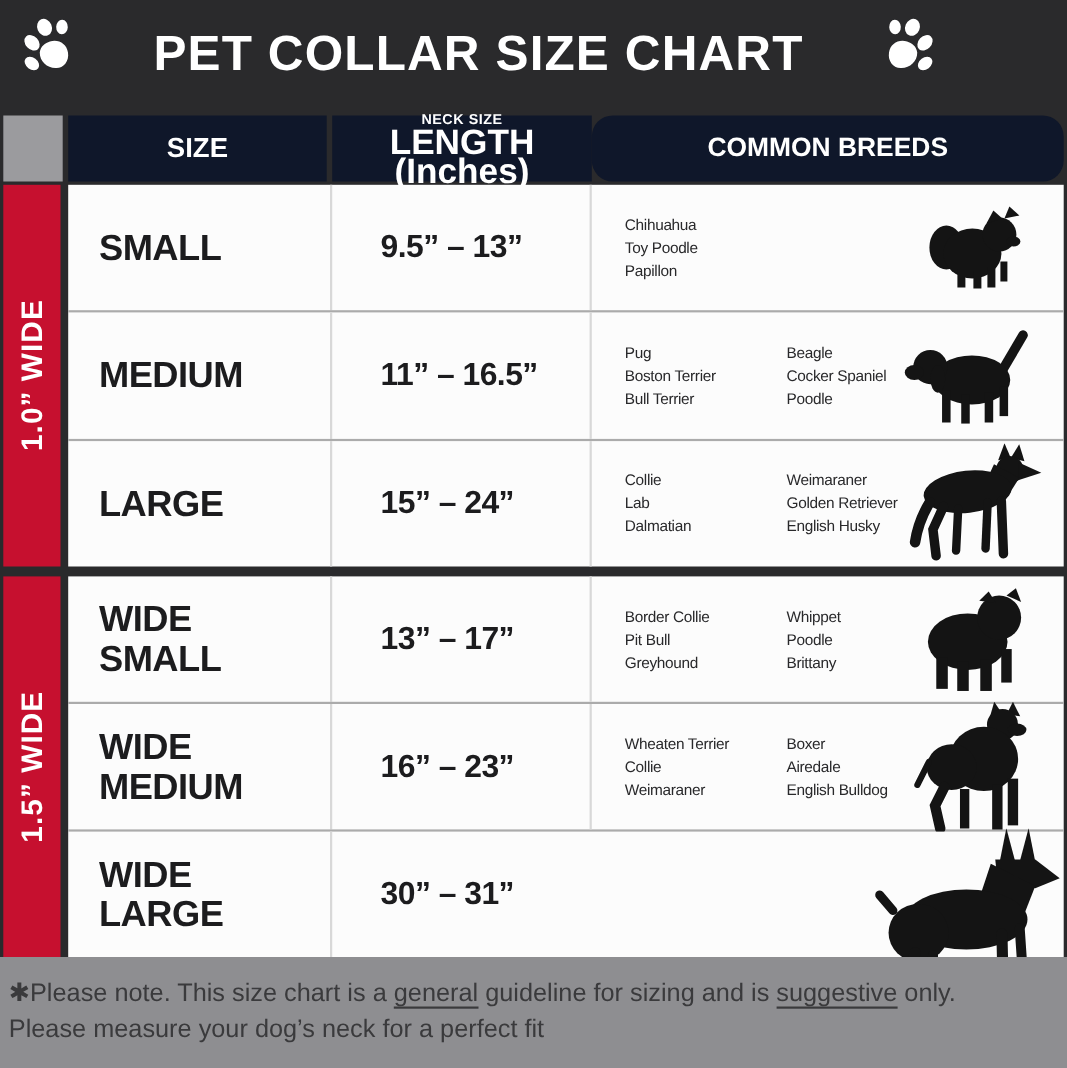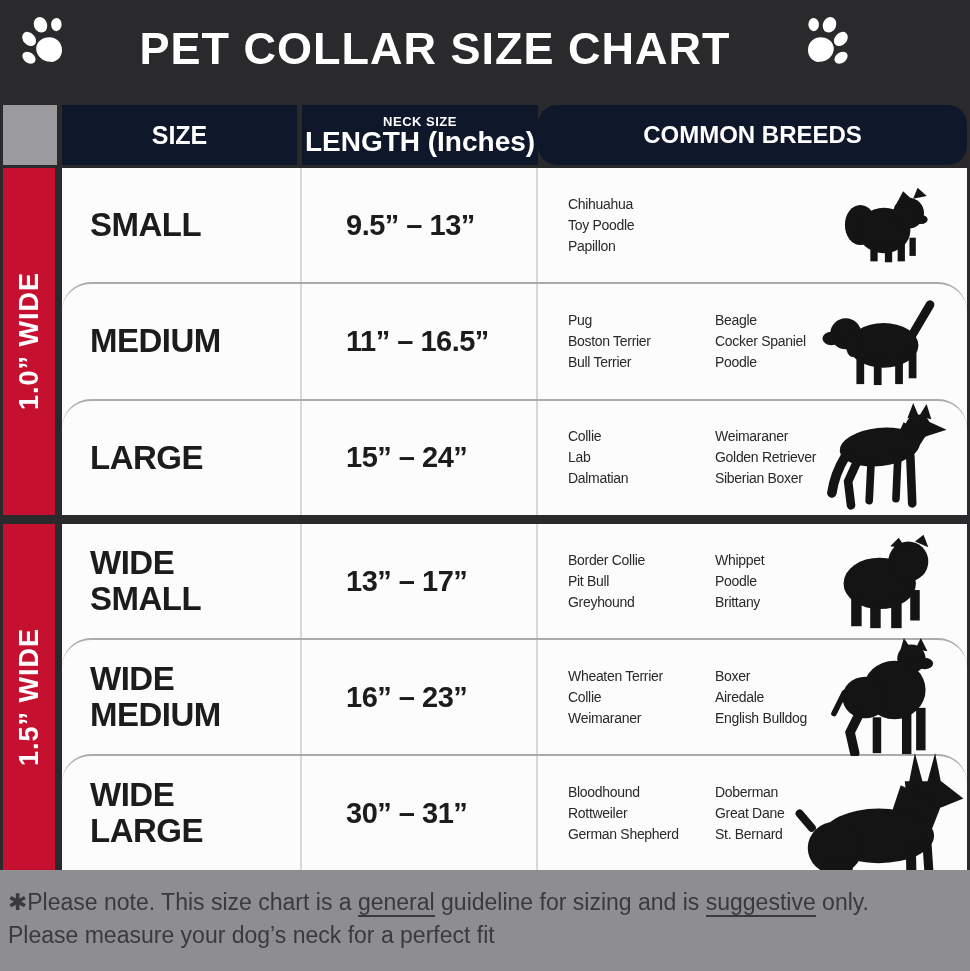--- a/index.html
+++ b/index.html
@@ -17,34 +17,34 @@
   .paw-right{ right:14px; transform:scaleX(-1); }
   
   .corner-cell{ position:absolute; left:3px; top:105px; width:54px; height:60px; background:#9B9B9E; }
   .hcell{ position:absolute; top:105px; height:60px; background:#0f172a; color:#fff;
     display:flex; flex-direction:column; align-items:center; justify-content:center;
     font-weight:700; text-align:center; }
   .hcell-size{ left:62px; width:235px; font-size:25px; }
   .hcell-length{ left:302px; width:236px; }
   .hcell-breeds{ left:538px; width:429px; font-size:24px;border-radius:19px; }
   .hsub{ font-size:13px; line-height:14px; letter-spacing:.5px; }
-  .hmain{ font-size:28px; line-height:26px;text-align:center; }
+  .hmain{ font-size:32px; line-height:26px;text-align:center; }
   
   .stripe{ position:absolute; left:3px; width:52px; background:#C6102F;
     display:flex; align-items:center; justify-content:center; }
   .stripe1{ top:168px; height:347px; }
   .stripe2{ top:524px; height:346px; }
   .stripe-label{ color:#fff; font-weight:700; font-size:27px; letter-spacing:1px;
     writing-mode:vertical-rl; transform:rotate(180deg); white-space:nowrap; }
   
   .block{ position:absolute; left:62px; width:905px; background:#FCFCFC;
     display:flex; flex-direction:column; }
   .block1{ top:168px; height:347px; }
   .block2{ top:524px; height:346px; }
-  .row{ flex:1; display:flex; align-items:stretch;border-radius:29px; }
+  .row{ flex:1; display:flex; align-items:stretch; }
   .row + .row{ border-top:2px solid #ABABAB; }
   .cell-size{ width:238px; display:flex; align-items:center; padding-left:28px; }
   .size-label{ font-size:33px; font-weight:700; color:#1C1C1E; line-height:1.1;
     width:150px; letter-spacing:-.5px; }
   .cell-length{ width:236px; border-left:2px solid #D8D8D8; display:flex;
     align-items:center; padding-left:44px; }
   .length-label{ font-size:29px; font-weight:600; color:#1C1C1E; letter-spacing:-.5px; }
   .cell-breeds{ flex:1; border-left:2px solid #D8D8D8; position:relative;
     display:flex; align-items:center; padding-left:30px; }
   .bcol{ width:147px; font-size:14px; line-height:21px; color:#29292B; letter-spacing:-.3px; }
@@ -185,21 +185,21 @@
       </div>
       <div class="cell-breeds">
         <div class="bcol">
           <div>Collie</div>
           <div>Lab</div>
           <div>Dalmatian</div>
         </div>
         <div class="bcol">
           <div>Weimaraner</div>
           <div>Golden Retriever</div>
-          <div>Siberian Boxer</div>
+          <div>English Husky</div>
         </div>
         <div class="dogslot">
           <svg width="140" height="110" viewBox="0 0 135 115">
             <g class="dog">
               <path d="M92,16 L98,0 L104,14 Z"></path>
               <path d="M104,14 L112,1 L117,17 Z"></path>
               <circle cx="103" cy="25" r="13"></circle>
               <path d="M111,18 L133,28 L111,35 Z"></path>
               <polygon points="88,20 112,33 98,55 76,46"></polygon>
               <ellipse cx="63" cy="46" rx="42" ry="20" transform="rotate(-6 63 46)"></ellipse>
@@ -289,32 +289,20 @@
         </div>
       </div>
     </div>
 
     <div class="row">
       <div class="cell-size">
         <div class="size-label">WIDE LARGE</div>
       </div>
       <div class="cell-length">
         <div class="length-label">30” – 31”</div>
-      </div>
-      <div class="cell-breeds">
-        <div class="bcol">
-          <div>Bloodhound</div>
-          <div>Rottweiler</div>
-          <div>German Shepherd</div>
-        </div>
-        <div class="bcol">
-          <div>Doberman</div>
-          <div>Great Dane</div>
-          <div>St. Bernard</div>
-        </div>
       </div>
     </div>
   </div>
 
   <div class="doberman-wrap">
     <svg width="180" height="192" viewBox="0 0 175 190">
       <g class="dog">
         <path d="M118,30 L124,0 L132,30 Z"></path>
         <path d="M136,30 L144,0 L150,30 Z"></path>
         <polygon points="114,28 150,28 172,45 150,54 116,47"></polygon>

